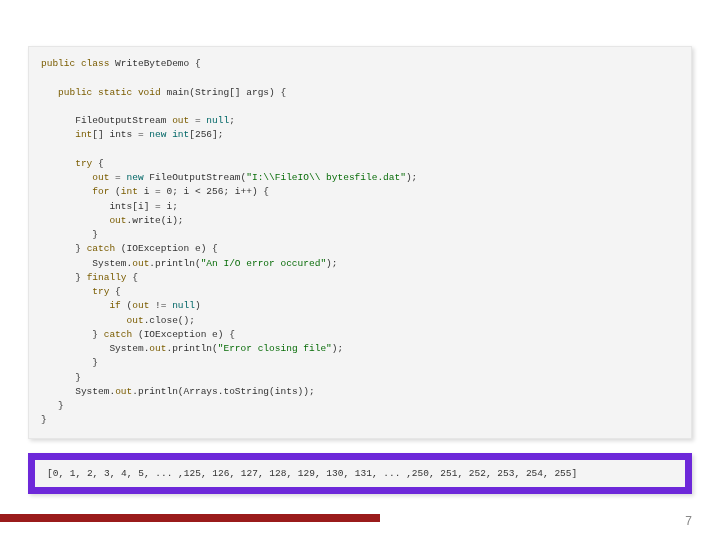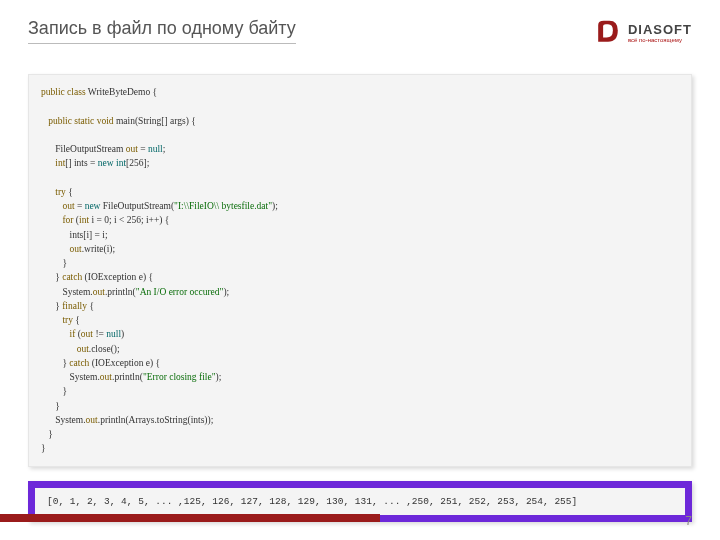--- a/index.html
+++ b/index.html
@@ -26,21 +26,21 @@
   }
   .logo-text { display: flex; flex-direction: column; align-items: flex-start; }
   .logo-word { font-size: 13px; font-weight: 700; color: #444; letter-spacing: 1px; }
   .logo-tag { font-size: 6px; color: #a11; }
   .code-block {
     margin-top: 28px;
     background: #f4f4f4;
     border: 1px solid #e6e6e6;
     box-shadow: 2px 2px 4px rgba(0,0,0,0.15);
     padding: 10px 12px;
-    font-family: Liberation Serif, serif;
+    font-family: Liberation Mono, monospace;
     font-size: 9.5px;
     line-height: 1.5;
     white-space: pre;
     color: #333;
   }
   .kw1 { color: #7a5c00; } 
   .kw2 { color: #066; }    
   .str { color: #0a6d0a; } 
   .fld { color: #7a5c00; }
   .output-block {
@@ -63,33 +63,20 @@
     position: absolute;
     right: 28px; bottom: 12px;
     font-size: 12px; color: #888;
   }
 </style>
 </head>
 <body>
 
 <div class="slide">
 
-  <div class="title-row">
-    <div class="slide-title">Запись в файл по одному байту</div>
-    <div class="logo">
-      <svg class="logo-mark" viewBox="0 0 40 40">
-        <path d="M6 34 L6 10 Q6 4 14 4 L22 4 Q34 4 34 18 Q34 34 20 34 Z" fill="#9a1b1b"></path>
-        <path d="M13 28 L13 12 Q13 9 17 9 L20 9 Q27 9 27 18 Q27 28 18 28 Z" fill="#fff"></path>
-      </svg>
-      <div class="logo-text">
-        <span class="logo-word">DIASOFT</span>
-        <span class="logo-tag">всё по-настоящему</span>
-      </div>
-    </div>
-  </div>
 
   <div class="code-block"><span class="kw1">public class</span><span> WriteByteDemo {</span>
 
    <span class="kw1">public static void</span><span> main(String[] args) {</span>
 
       <span>FileOutputStream </span><span class="fld">out</span><span> = </span><span class="kw2">null</span><span>;</span>
       <span class="kw1">int</span><span>[] ints = </span><span class="kw2">new int</span><span>[256];</span>
 
       <span class="kw1">try</span><span> {</span>
          <span class="fld">out</span><span> = </span><span class="kw2">new</span><span> FileOutputStream(</span><span class="str">"I:\\FileIO\\ bytesfile.dat"</span><span>);</span>

